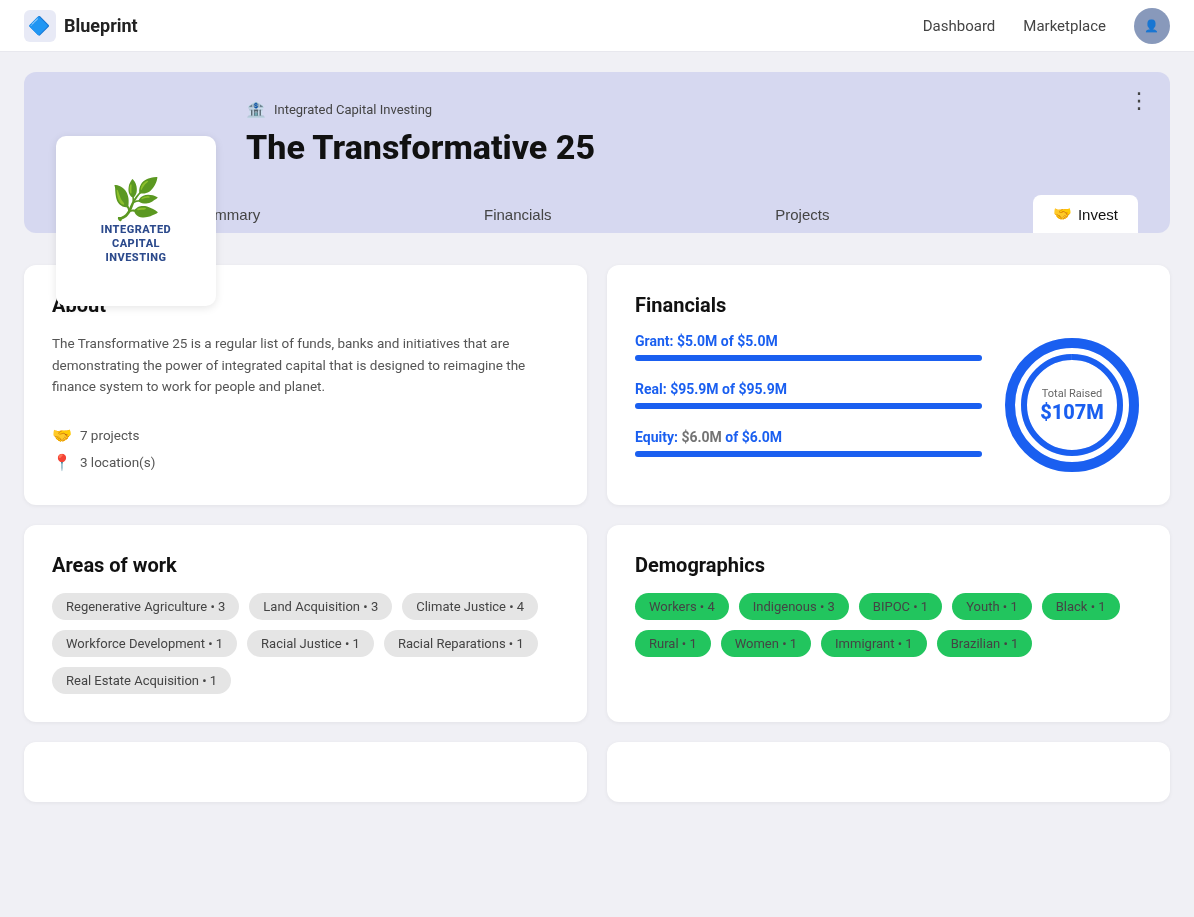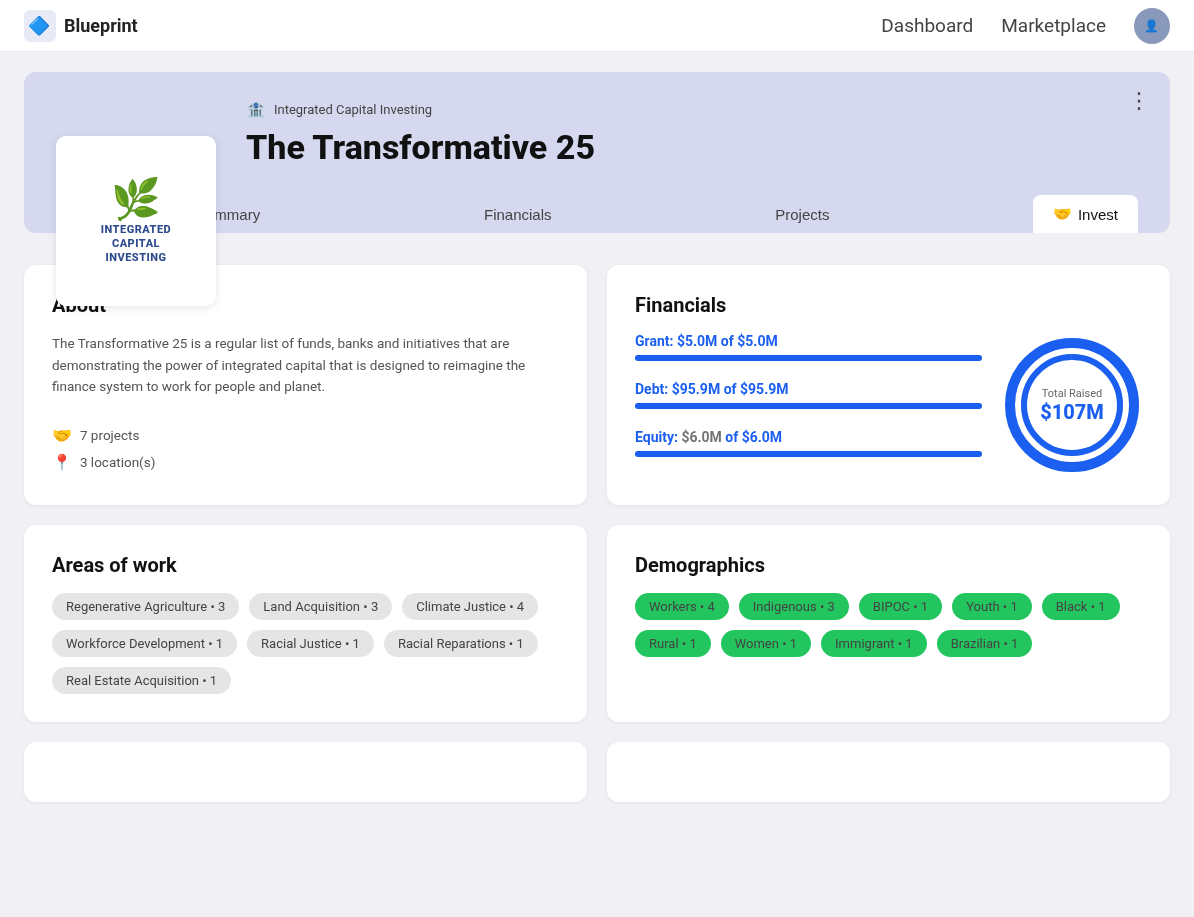--- a/index.html
+++ b/index.html
@@ -34,21 +34,21 @@
       border-radius: 6px;
       display: flex; align-items: center; justify-content: center;
       font-size: 18px;
     }
     .topnav-links {
       display: flex;
       align-items: center;
       gap: 28px;
     }
     .nav-link {
-      font-size: 19px;
+      font-size: 15px;
       color: #444;
       cursor: pointer;
       text-decoration: none;
     }
     .nav-avatar {
       width: 36px; height: 36px;
       border-radius: 50%;
       background: #8899bb;
       overflow: hidden;
       display: flex; align-items: center; justify-content: center;
@@ -375,21 +375,21 @@
             <span style="color:#1a5ff0;font-weight:700;">$5.0M</span>
             <span>of $5.0M</span>
           </div>
           <div class="finance-bar-bg">
             <div class="finance-bar-fill" style="width:100%;"></div>
           </div>
         </div>
 
         <div class="finance-row">
           <div class="finance-label">
-            <span>Debt: </span>
+            <span>Real: </span>
             <span style="color:#1a5ff0;font-weight:700;">$95.9M</span>
             <span>of $95.9M</span>
           </div>
           <div class="finance-bar-bg">
             <div class="finance-bar-fill" style="width:100%;"></div>
           </div>
         </div>
 
         <div class="finance-row">
           <div class="finance-label">

